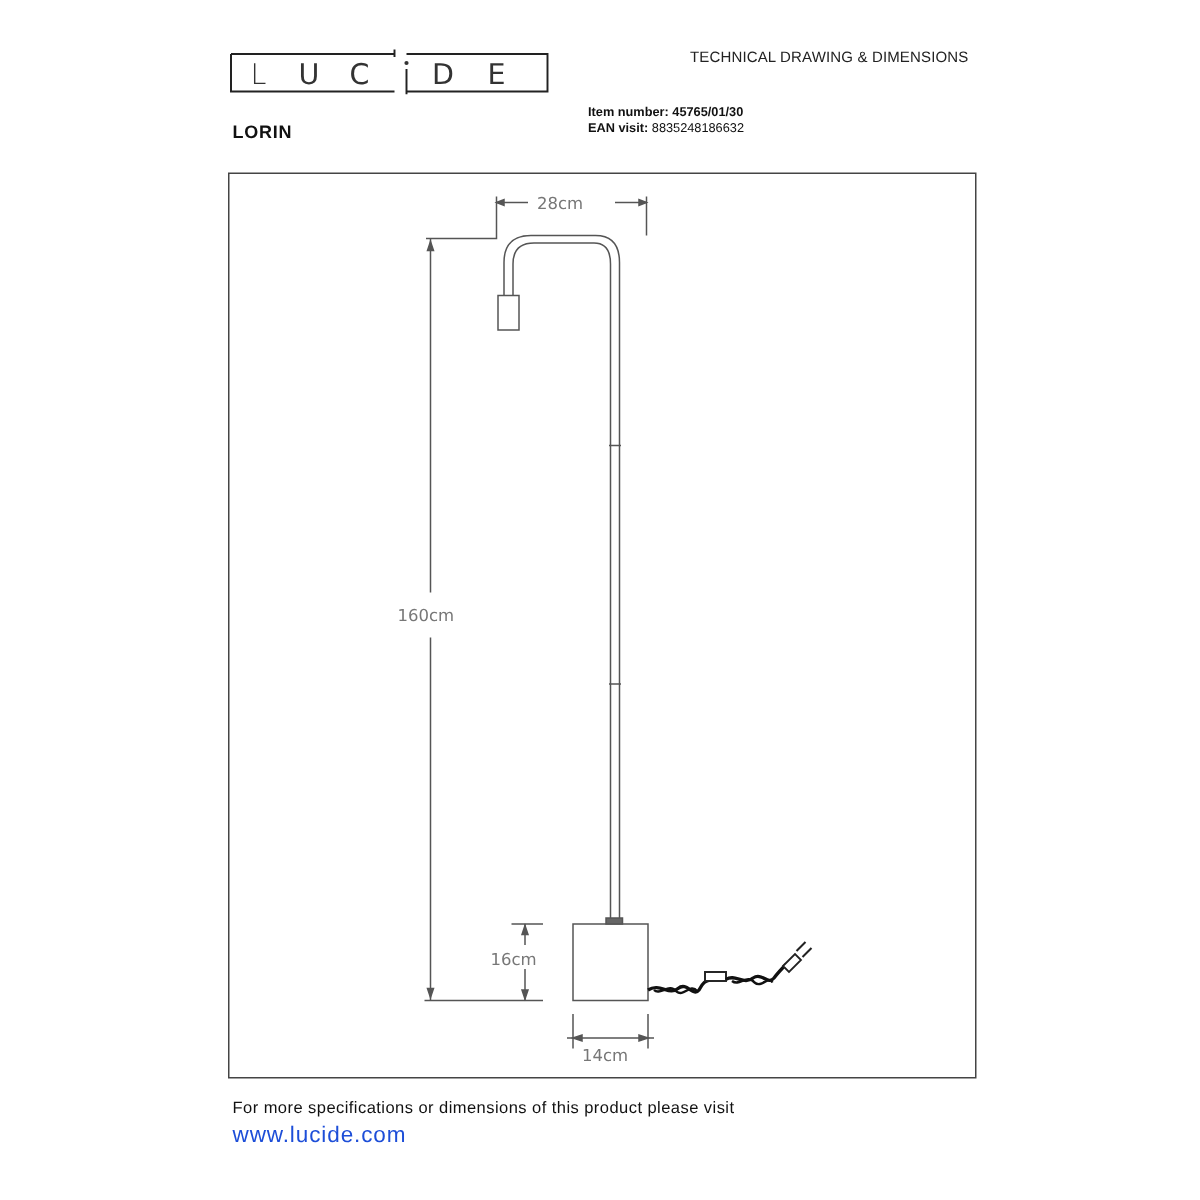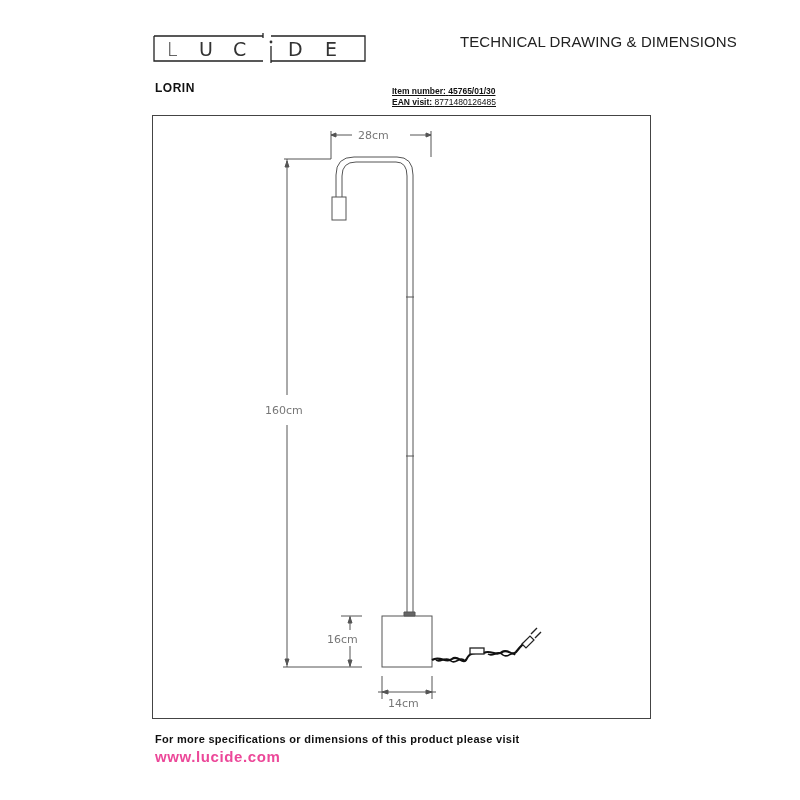--- a/index.html
+++ b/index.html
@@ -1,28 +1,28 @@
 <!DOCTYPE html>
 <html><head>
 <meta charset="utf-8">
 <style>
   html, body { margin: 0; padding: 0; background: #ffffff; }
   body { width: 800px; height: 800px; position: relative; overflow: hidden; font-family: "Liberation Sans", sans-serif; color: #1a1a1a; }
   .abs { position: absolute; }
   .logo { left: 153px; top: 32px; width: 213px; height: 31px; }
   .logo svg { display: block; }
-  .header-right { left: 460px; top: 33px; font-size: 15px; letter-spacing: 0.1px; color: #222; }
+  .header-right { left: 460px; top: 33px; font-size: 10px; letter-spacing: 0.1px; color: #222; }
   .product-name { left: 155px; top: 81px; font-size: 12px; font-weight: bold; letter-spacing: 0.5px; color: #111; }
-  .meta { left: 392px; top: 86px; font-size: 8.5px; line-height: 11px; color: #111; text-decoration: underline; }
+  .meta { left: 392px; top: 69px; font-size: 8.5px; line-height: 11px; color: #111; }
   .meta b { font-weight: bold; }
   .meta .val-light { font-weight: normal; }
   .frame { left: 152px; top: 115px; width: 499px; height: 604px; border: 1.5px solid #444; box-sizing: border-box; }
   .drawing { left: 0; top: 0; width: 800px; height: 800px; }
-  .footer-line { left: 155px; top: 733px; font-size: 11px; font-weight: bold; color: #111; letter-spacing: 0.3px; }
-  .footer-url { left: 155px; top: 748px; font-size: 15px; font-weight: bold; color: #ec4899; letter-spacing: 0.6px; }
+  .footer-line { left: 155px; top: 733px; font-size: 11px; font-weight: normal; color: #111; letter-spacing: 0.3px; }
+  .footer-url { left: 155px; top: 748px; font-size: 15px; font-weight: normal; color: #1d4ed8; letter-spacing: 0.6px; }
   .dim-label { font-family: "DejaVu Sans", sans-serif; font-size: 11px; fill: #777; }
 </style>
 </head>
 <body>
 
 <div class="abs logo">
   <svg width="213" height="31" viewBox="0 0 213 31">
 
     <path d="M1 4 H110 M118 4 H212 V29 H118 M110 29 H1 V4" fill="none" stroke="#222" stroke-width="1.3"></path>
     <path d="M110 1 V6" stroke="#222" stroke-width="1.3"></path>
@@ -41,21 +41,21 @@
 
 <div class="abs product-name">LORIN</div>
 
 <div class="abs meta">
   <div>
     <b>Item number:</b>
     <b>45765/01/30</b>
   </div>
   <div>
     <b>EAN visit:</b>
-    <span class="val-light">8771480126485</span>
+    <span class="val-light">8835248186632</span>
   </div>
 </div>
 
 <div class="abs frame"></div>
 
 <svg class="abs drawing" width="800" height="800" viewBox="0 0 800 800">
   <g stroke="#555" fill="none" stroke-width="1">
 
     <g>
 

